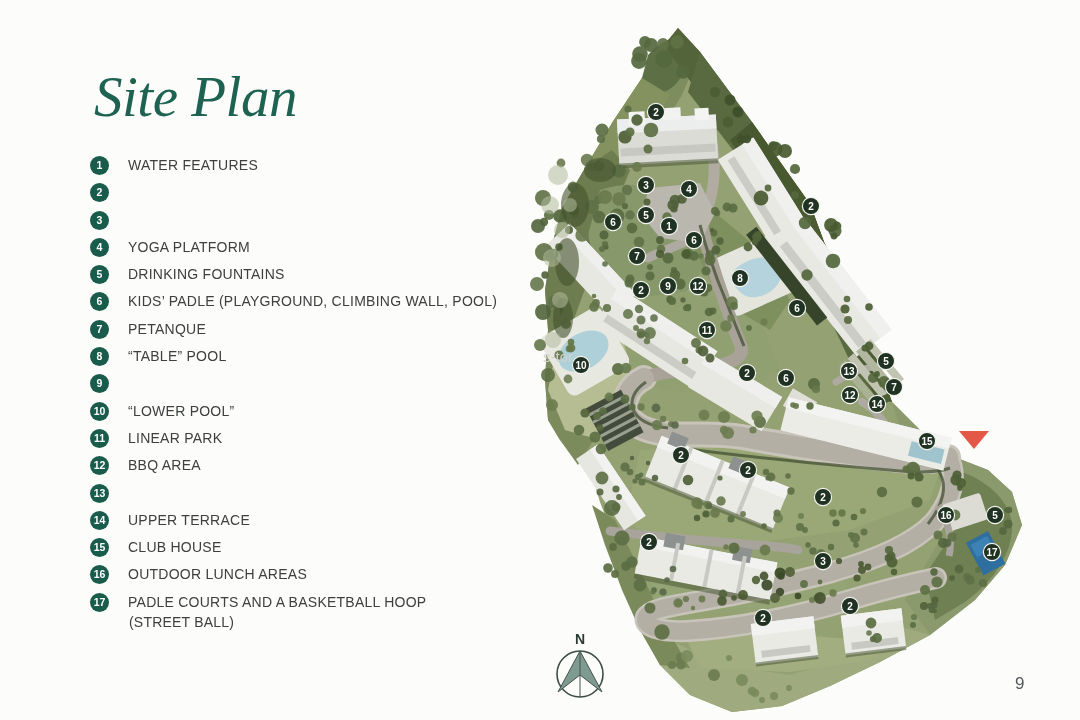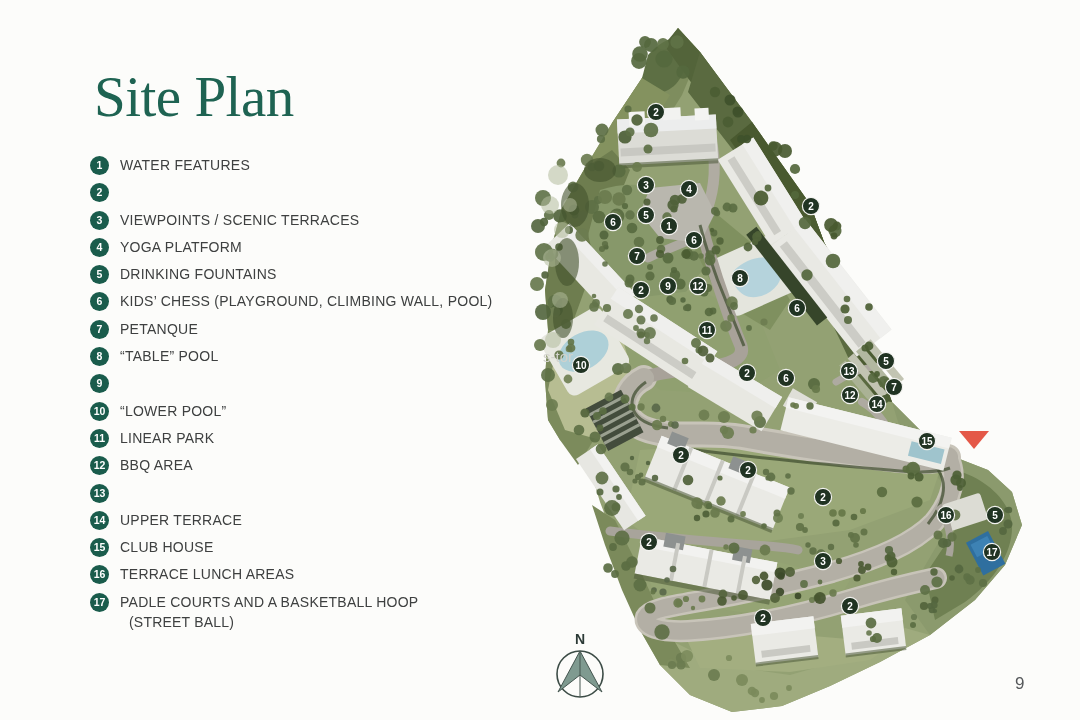--- a/index.html
+++ b/index.html
@@ -1,56 +1,55 @@
 <!DOCTYPE html>
 <html><head>
 <meta charset="utf-8">
 <style>
   html,body{margin:0;padding:0;}
   body{width:1080px;height:720px;position:relative;background:#fcfcfa;overflow:hidden;
        font-family:"Liberation Sans", sans-serif;}
   .title{position:absolute;left:94px;top:64px;font-family:"Liberation Serif", serif;
-         font-size:57px;font-weight:400;color:#1e6352;letter-spacing:-0.5px;}
+         font-size:57px;font-weight:400;color:#1e6352;letter-spacing:-0.5px;font-style:italic;}
   .leg{position:absolute;left:90px;top:152px;width:460px;}
   .row{position:relative;height:27.3px;}
   .num{position:absolute;left:0;top:4px;width:19px;height:19px;border-radius:50%;
        background:#1a5c4c;color:#fff;font-size:10.5px;font-weight:bold;
        text-align:center;line-height:19px;}
-  .txt{position:absolute;left:30px;top:5px;font-size:14px;color:#3e4040;
+  .txt{position:absolute;left:38px;top:5px;font-size:14px;color:#3e4040;
        letter-spacing:0.25px;white-space:nowrap;}
   .txt2{position:absolute;left:39px;top:462px;font-size:14px;color:#3e4040;letter-spacing:0.2px;white-space:nowrap;}
 </style>
 </head>
 <body>
 
 <div class="title">Site Plan</div>
 
 <div class="leg">
   <div class="row">
       <span class="num">1</span>
       <span class="txt">WATER FEATURES</span>
     </div>
   <div class="row">
       <span class="num">2</span>
     </div>
   <div class="row">
       <span class="num">3</span>
-      <span class="txt">VIEWPOINTS / SCENIC TERRACES</span>
     </div>
   <div class="row">
       <span class="num">4</span>
       <span class="txt">YOGA PLATFORM</span>
     </div>
   <div class="row">
       <span class="num">5</span>
       <span class="txt">DRINKING FOUNTAINS</span>
     </div>
   <div class="row">
       <span class="num">6</span>
-      <span class="txt">KIDS’ CHESS (PLAYGROUND, CLIMBING WALL, POOL)</span>
+      <span class="txt">KIDS’ PADLE (PLAYGROUND, CLIMBING WALL, POOL)</span>
     </div>
   <div class="row">
       <span class="num">7</span>
       <span class="txt">PETANQUE</span>
     </div>
   <div class="row">
       <span class="num">8</span>
       <span class="txt">“TABLE” POOL</span>
     </div>
   <div class="row">
@@ -74,21 +73,21 @@
   <div class="row">
       <span class="num">14</span>
       <span class="txt">UPPER TERRACE</span>
     </div>
   <div class="row">
       <span class="num">15</span>
       <span class="txt">CLUB HOUSE</span>
     </div>
   <div class="row">
       <span class="num">16</span>
-      <span class="txt">TERRACE LUNCH AREAS</span>
+      <span class="txt">OUTDOOR LUNCH AREAS</span>
     </div>
   <div class="row">
       <span class="num">17</span>
       <span class="txt">PADLE COURTS AND A BASKETBALL HOOP</span>
     </div>
   <div class="txt2">(STREET BALL)</div>
 
 </div>
 
 <svg width="1080" height="720" viewBox="0 0 1080 720" style="position:absolute;left:0;top:0;">

